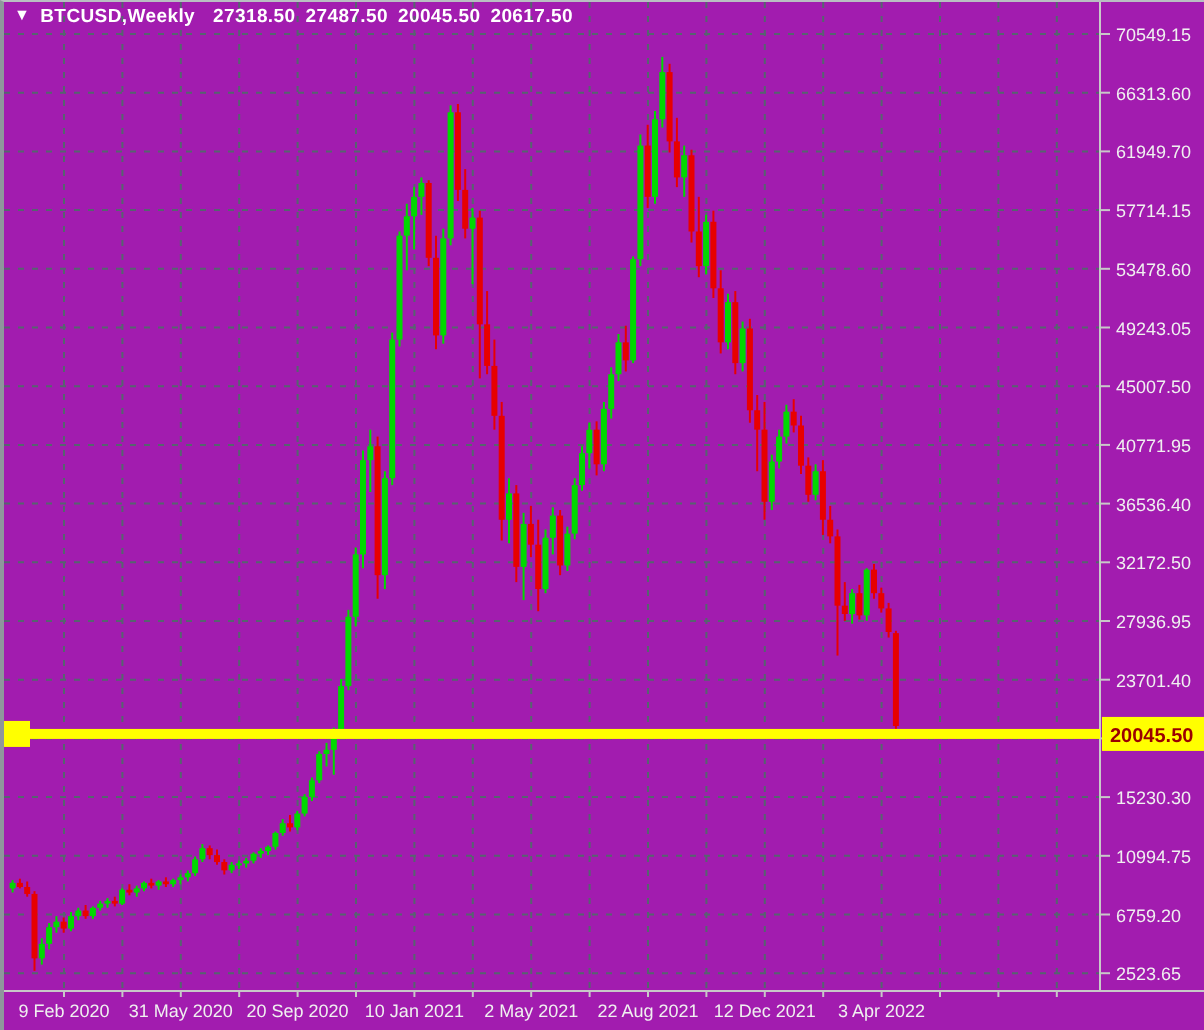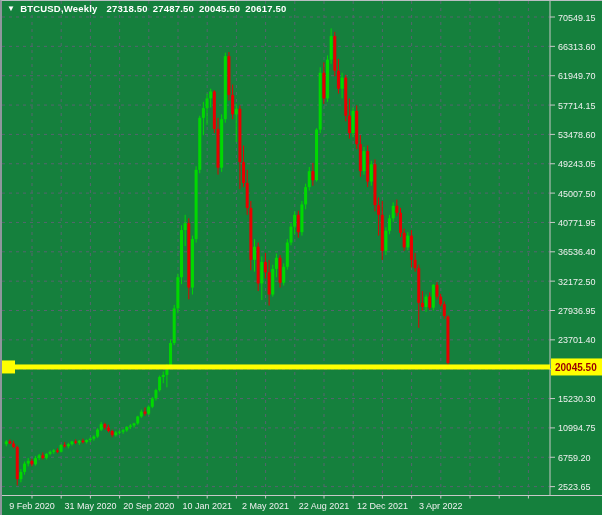--- a/index.html
+++ b/index.html
@@ -1,17 +1,17 @@
 <!DOCTYPE html>
 <html><head>
 <meta charset="utf-8">
 <style>
   html,body{margin:0;padding:0;background:#000;}
   .chart-window{
-    position:relative;width:602px;height:515px;background:#15803d;
+    position:relative;width:602px;height:515px;background:#a21caf;
     overflow:hidden;font-family:"Liberation Sans",sans-serif;
     border-left:2px solid #8f969c;border-top:1px solid #b9bec2;box-sizing:border-box;
   }
   .chart-title{
     position:absolute;left:5px;top:2px;z-index:5;color:#fff;
     font-size:9.5px;font-weight:bold;letter-spacing:0.2px;white-space:nowrap;
   }
   .chart-title .dd{display:inline-block;margin-right:5px;font-size:8px;transform:translateY(-1px);cursor:pointer;}
   .chart-title .sym{margin-right:9px;}
   .chart-title .q{margin-right:5px;}

